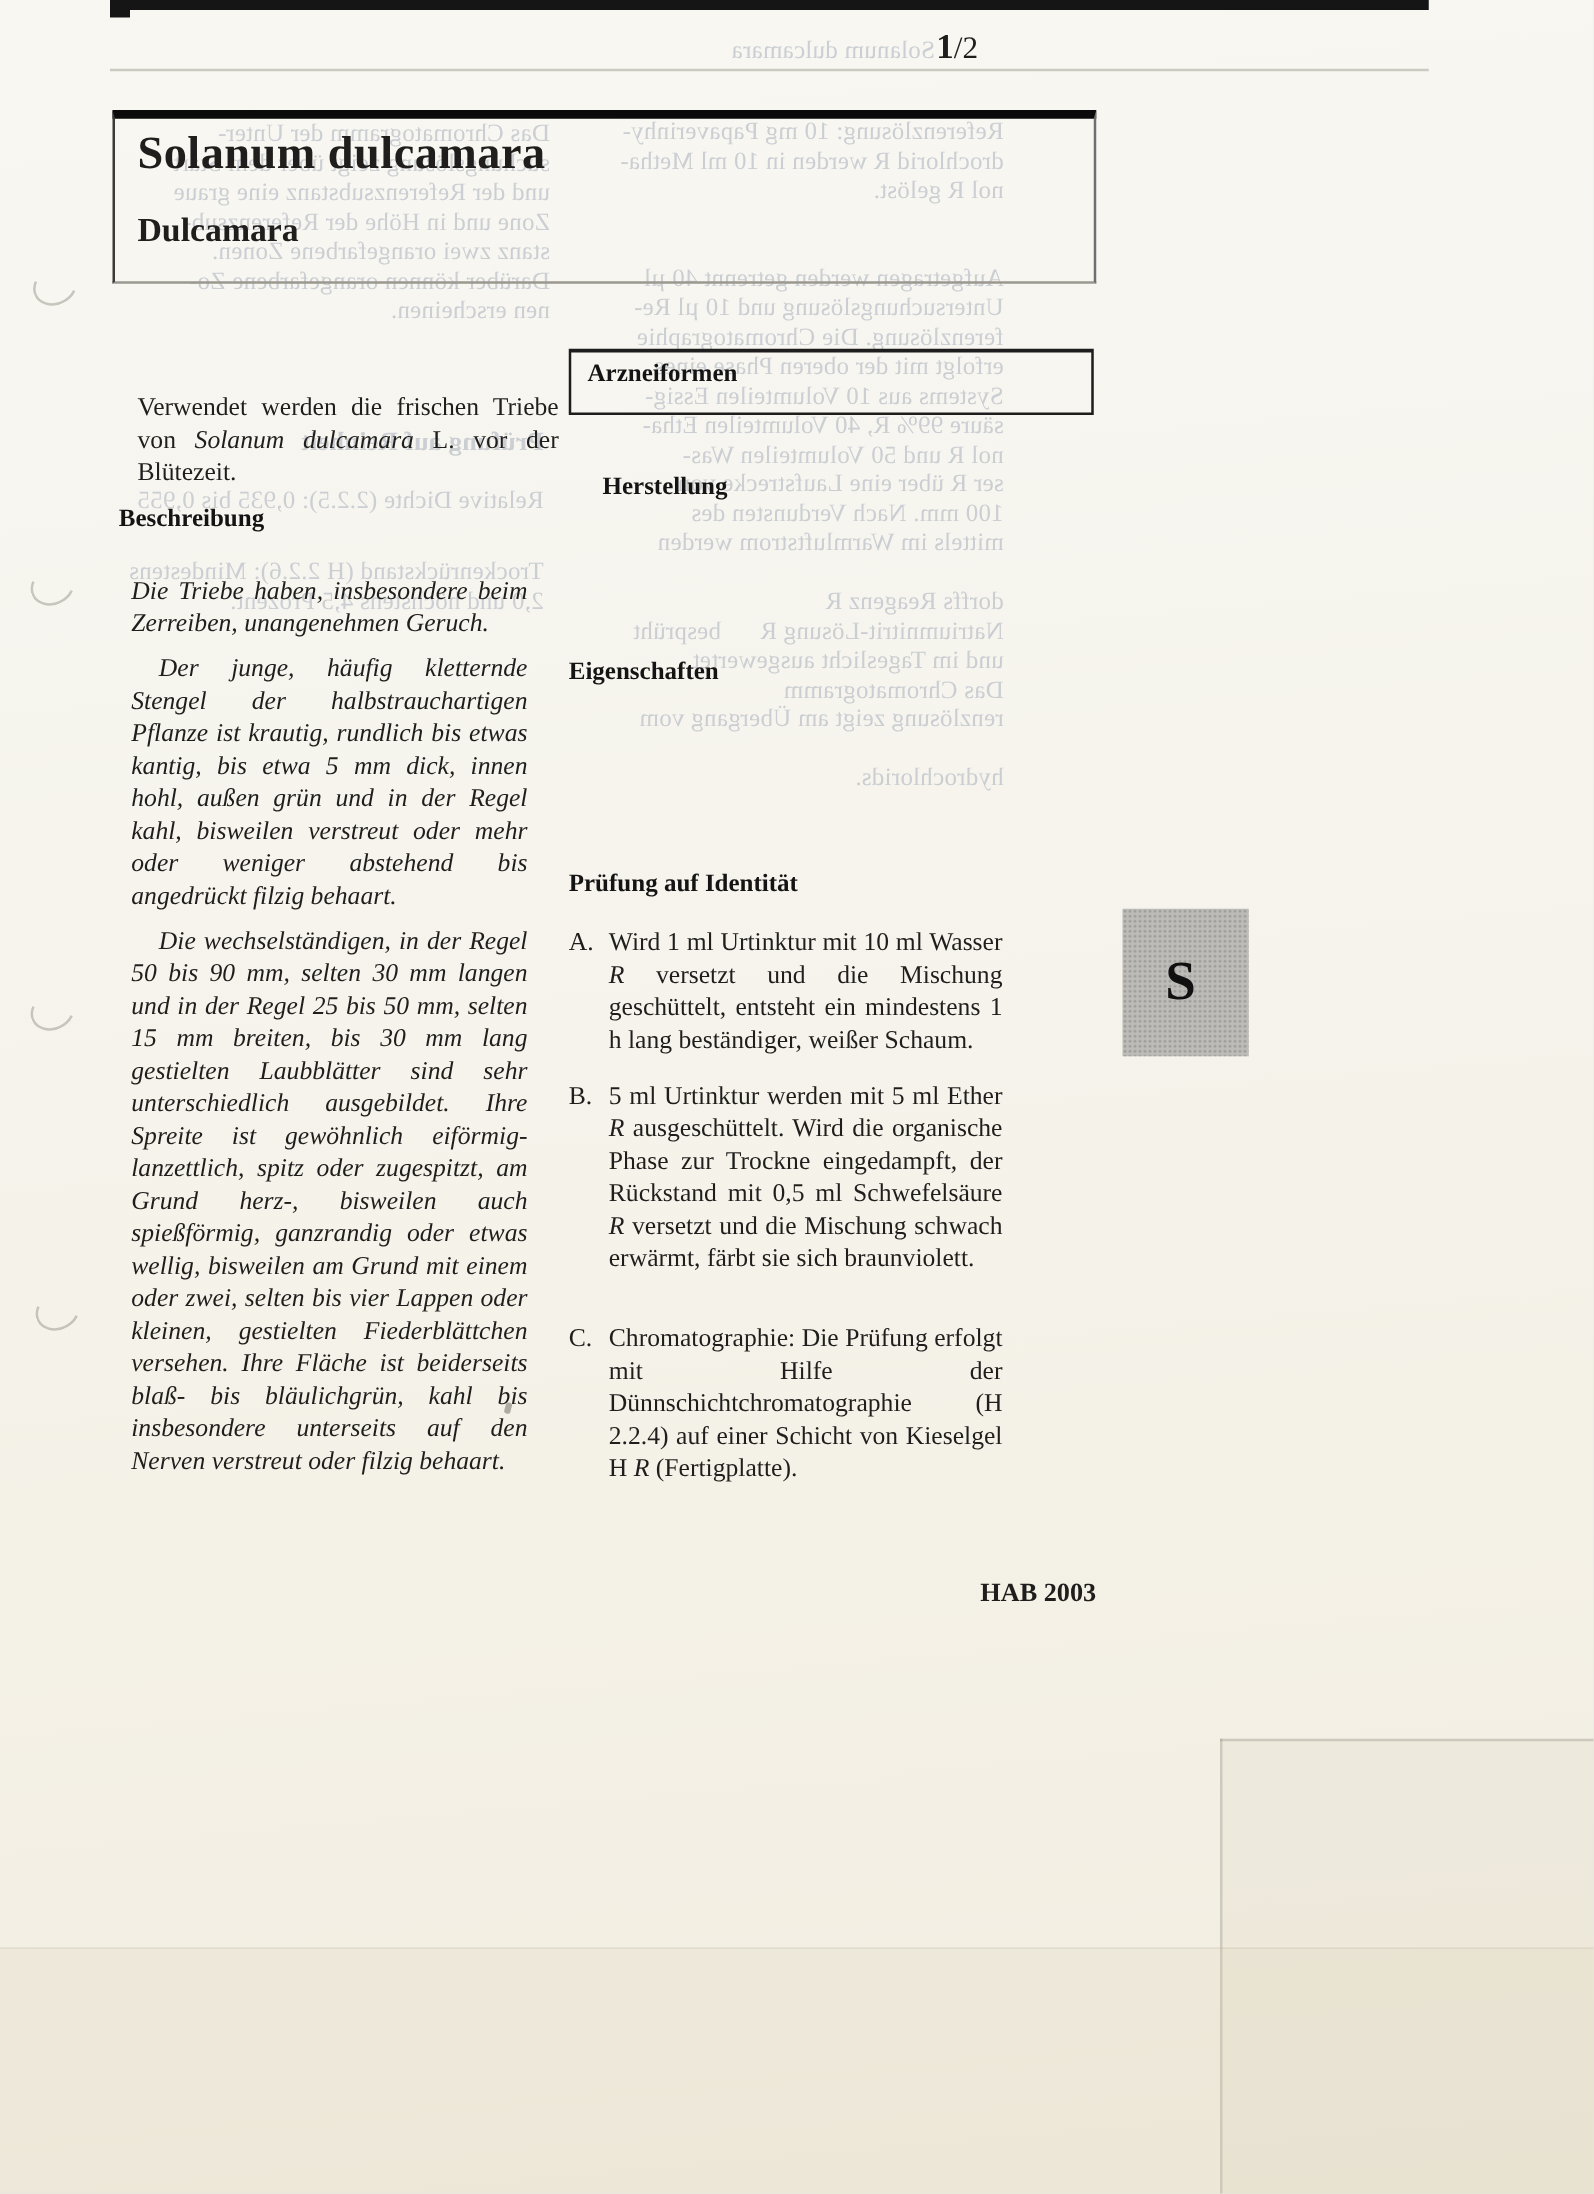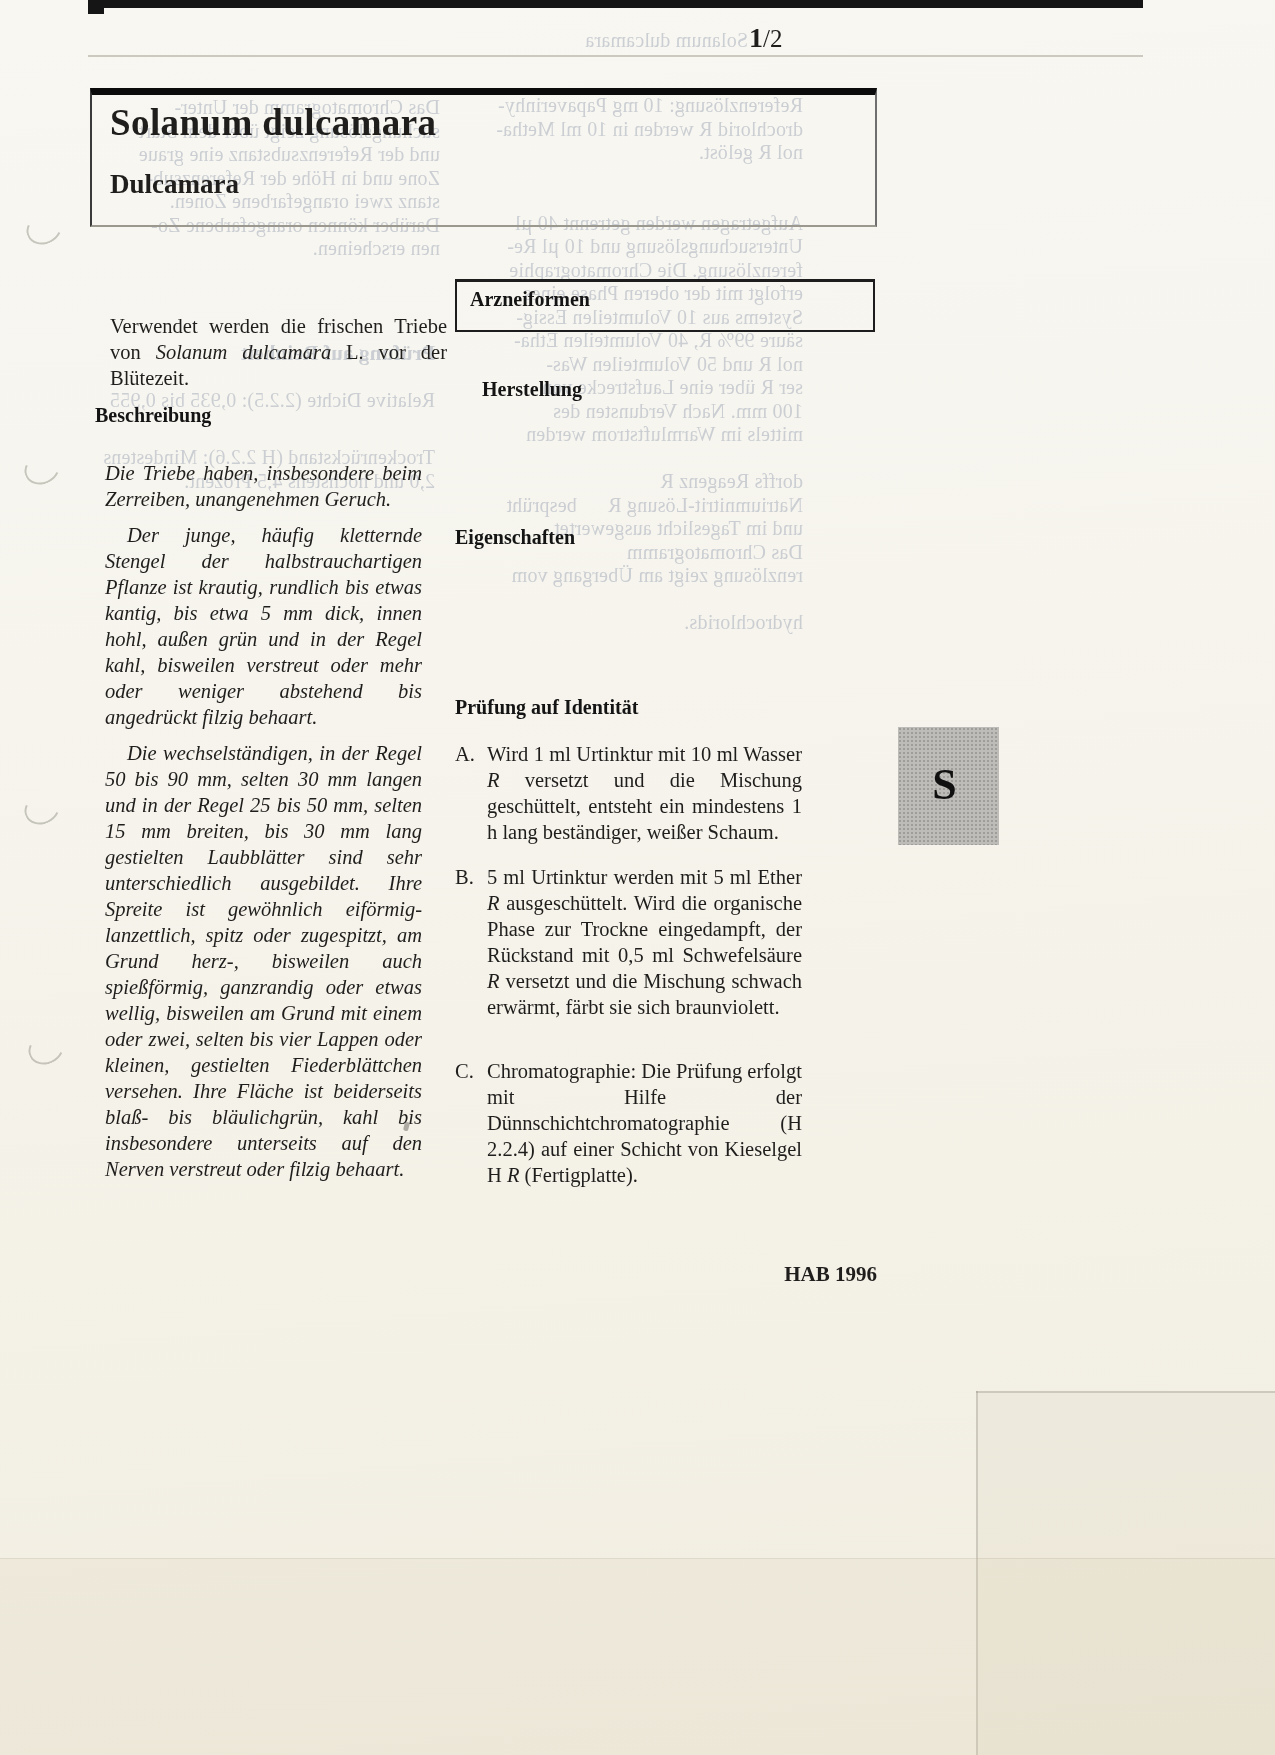--- a/index.html
+++ b/index.html
@@ -157,19 +157,19 @@
   <div class="abs body-txt item item-b">
     <span class="item-label">B.</span>
     <span><span>5 ml Urtinktur werden mit 5 ml Ether </span><em>R</em><span> ausgeschüttelt. Wird die organische Phase zur Trockne eingedampft, der Rückstand mit 0,5 ml Schwefelsäure </span><em>R</em><span> versetzt und die Mischung schwach erwärmt, färbt sie sich braunviolett.</span></span>
   </div>
   <div class="abs body-txt item item-c">
     <span class="item-label">C.</span>
     <span><span>Chromatographie: Die Prüfung erfolgt mit Hilfe der Dünnschichtchromatographie (H 2.2.4) auf einer Schicht von Kieselgel H </span><em>R</em><span> (Fertigplatte).</span></span>
   </div>
 
 
-  <div class="abs hab">HAB 1996</div>
+  <div class="abs hab">HAB 2003</div>
 
   <div class="abs tab">
     <span class="tab-letter">S</span>
   </div>
 
 </div>
 
 </body></html>

